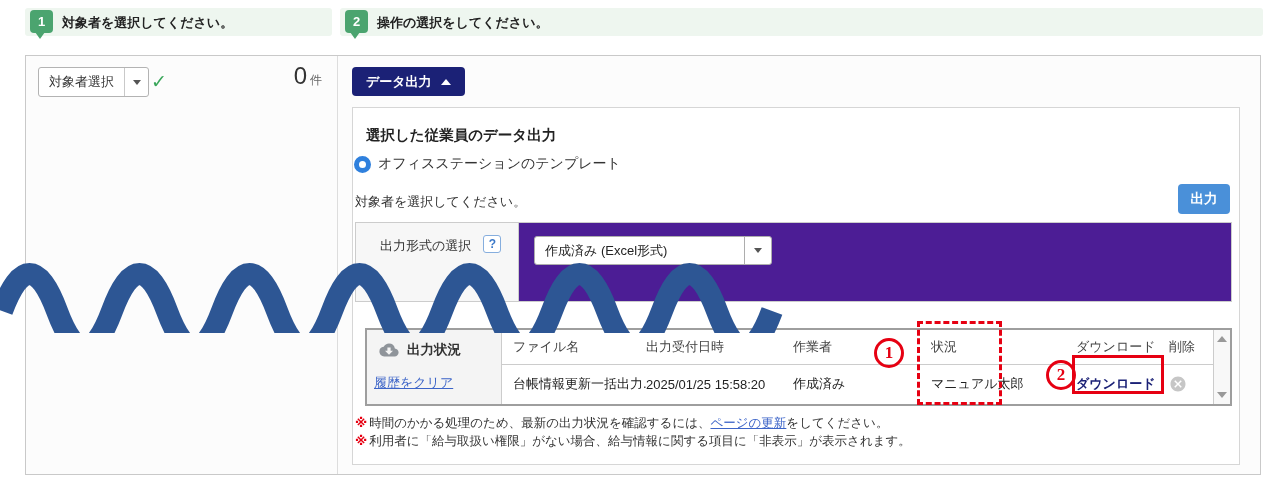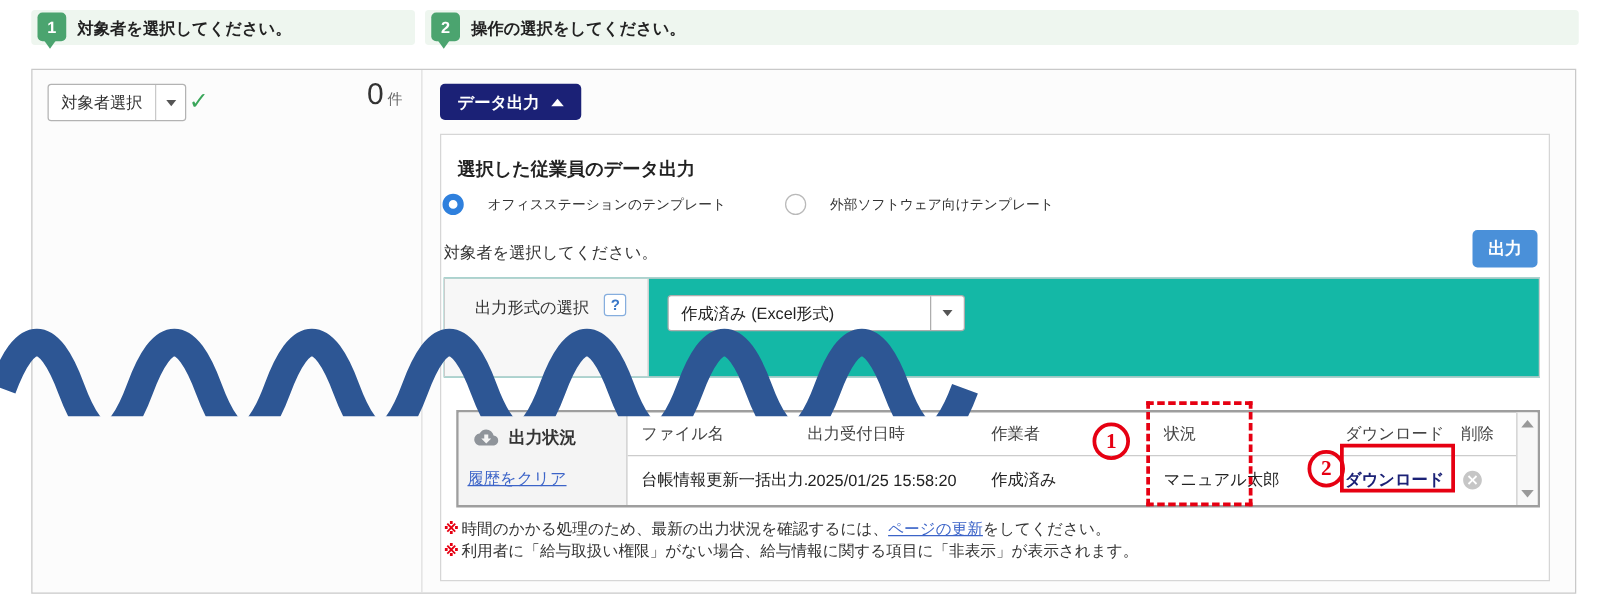--- a/index.html
+++ b/index.html
@@ -45,30 +45,30 @@
 
   
   #inner-panel { position:absolute; left:352px; top:107px; width:888px; height:358px;
     border:1px solid #d6d6d6; background:#fff; }
   #section-title { position:absolute; left:366px; top:126px; font-size:14.5px; font-weight:bold; color:#222; }
 
   .radio-row { position:absolute; top:155px; display:flex; align-items:center; cursor:pointer; }
   #radio-1 { left:354px; } #radio-2 { left:628px; }
   .radio-dot { width:17px; height:17px; border-radius:50%; background:#fff; border:1px solid #b9b9b9; margin-right:7px; }
   .radio-row.selected .radio-dot { border:5px solid #2f80dd; }
-  .radio-label { font-size:11px; color:#333;margin-left:12px; }
+  .radio-label { font-size:14px; color:#333; }
 
   #format-prompt { position:absolute; left:355px; top:193px; font-size:13px; color:#333; }
   #export-btn { position:absolute; left:1178px; top:184px; width:52px; height:30px;
     background:#4a90d9; border-radius:4px; color:#fff; font-size:13.5px; font-weight:bold;
     display:flex; align-items:center; justify-content:center; cursor:pointer; }
 
   
   #format-table { position:absolute; left:355px; top:222px; width:877px; height:80px;
-    border:1px solid #ccc; background:#14b8a6; display:flex; }
+    border:1px solid #ccc; background:#4c1d95; display:flex; }
   #format-label-cell { width:163px; background:#f7f7f7; border-right:1px solid #ccc;
     padding:14px 0 0 24px; display:flex; gap:12px; }
   #format-label { font-size:13px; color:#333; }
   #help-icon { width:18px; height:18px; margin-top:-2px; background:#fff; border:1px solid #86aede; border-radius:3px;
     color:#3b78c8; font-size:12px; font-weight:bold; display:flex; align-items:center; justify-content:center; cursor:pointer; }
   #format-select { position:absolute; left:178px; top:13px; width:238px; height:29px;
     border:1px solid #adadad; border-radius:3px; background:#fff; display:flex; cursor:pointer; }
   #format-select .value { flex:1; padding:0 10px; font-size:13px; color:#222; display:flex; align-items:center; white-space:nowrap; }
   #format-select .caret-seg { width:27px; border-left:1px solid #adadad; display:flex; align-items:center; justify-content:center; }
 
@@ -146,24 +146,20 @@
     <span>データ出力</span>
     <span class="caret-up"></span>
   </div>
 
   <div id="inner-panel"></div>
   <div id="section-title">選択した従業員のデータ出力</div>
 
   <div id="radio-1" class="radio-row selected">
     <span class="radio-dot"></span>
     <span class="radio-label">オフィスステーションのテンプレート</span>
-  </div>
-  <div id="radio-2" class="radio-row">
-    <span class="radio-dot"></span>
-    <span class="radio-label">外部ソフトウェア向けテンプレート</span>
   </div>
 
   <div id="format-prompt">対象者を選択してください。</div>
   <div id="export-btn">出力</div>
 
   <div id="format-table">
     <div id="format-label-cell">
       <span id="format-label">出力形式の選択</span>
       <span id="help-icon">?</span>
     </div>

